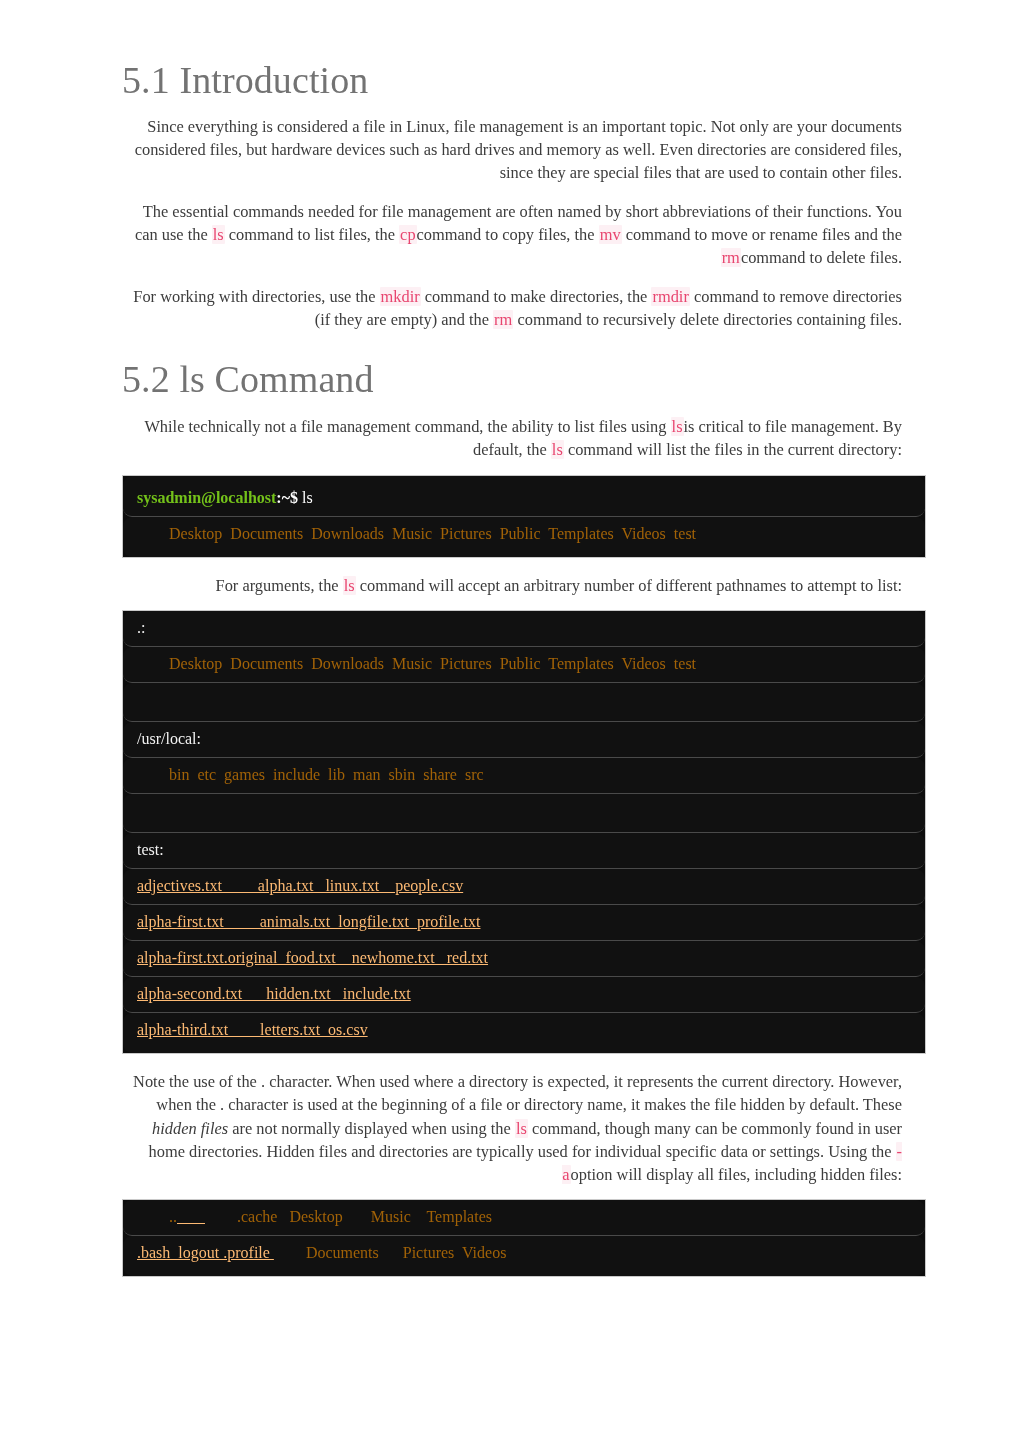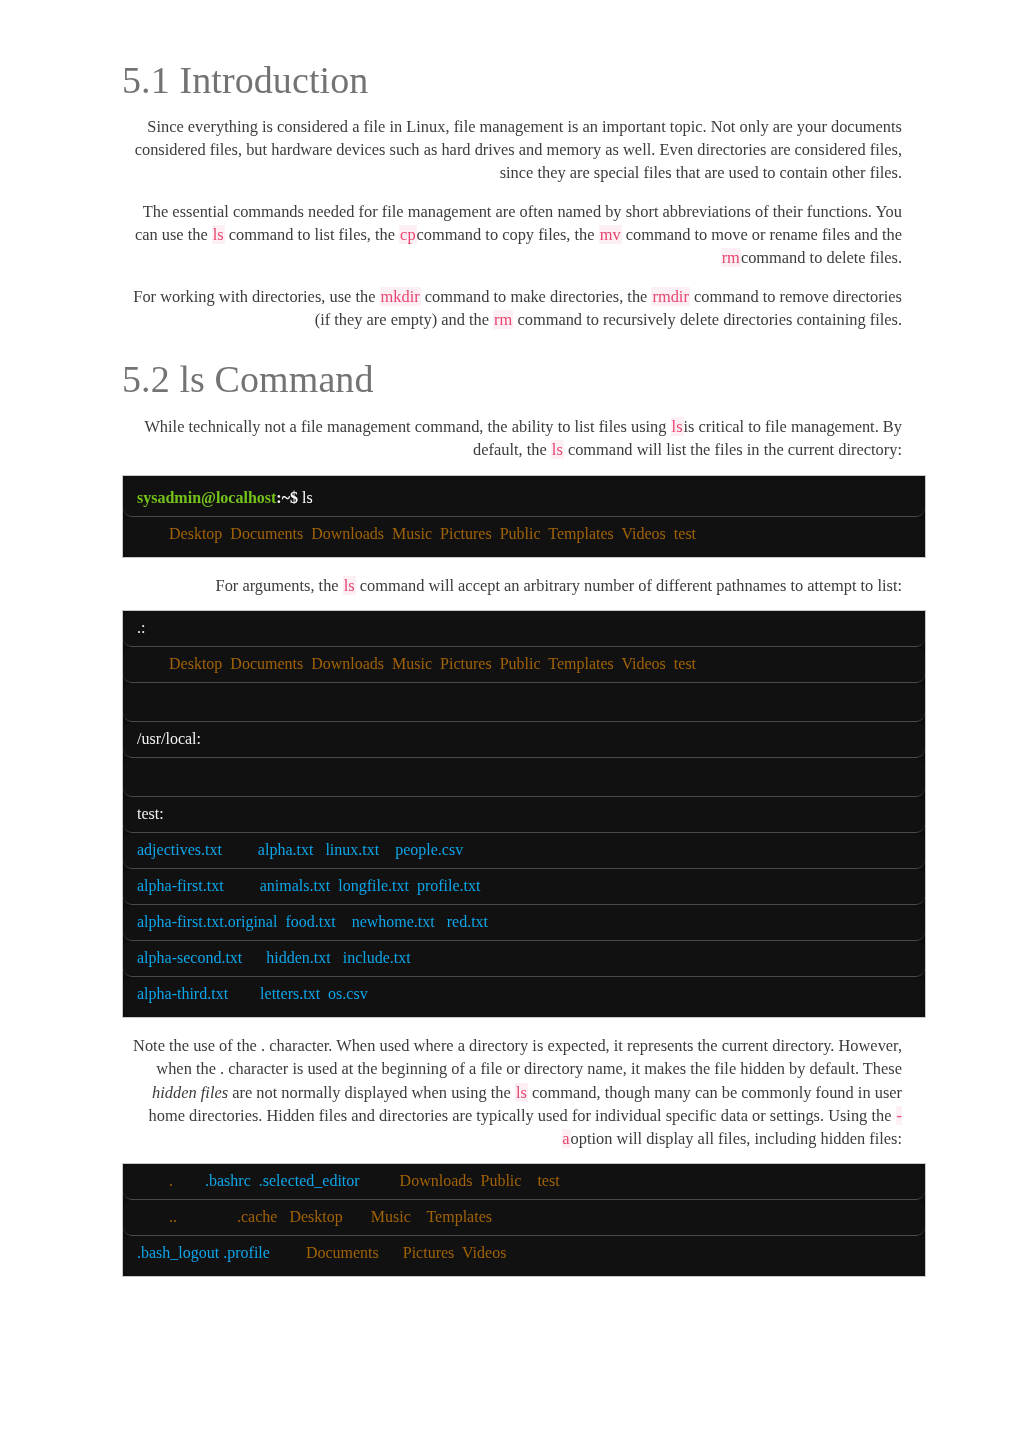--- a/index.html
+++ b/index.html
@@ -84,21 +84,21 @@
   .t-user {
     color: #74c21a;
     font-weight: bold;
   }
   .t-host-sep {
     color: #ffffff;
     font-weight: bold;
   }
   .t-cmd { color: #ffffff; font-weight: normal; }
   .t-dir { color: #a16207; margin-left: 32px; }
-  .t-file { color: #0ea5e9; }
+  .t-file { color: #fdba74; text-decoration: underline; }
   .t-plain { color: #f2f2f2; }
 </style>
 </head>
 <body>
 
 <div class="page">
 
   <h1 class="section-heading">5.1 Introduction</h1>
 
   <p class="para"><span>Since everything is considered a file in Linux, file management is an important topic. Not only are your documents considered files, but hardware devices such as hard drives and memory as well. Even directories are considered files, since they are special files that are used to contain other files.</span></p>
@@ -116,30 +116,30 @@
       <div class="term-row pad-bot"><span class="t-dir">Desktop  Documents  Downloads  Music  Pictures  Public  Templates  Videos  test</span></div>
     </div>
 
   <p class="para tight"><span>For arguments, the </span><code class="inline">ls</code><span> command will accept an arbitrary number of different pathnames to attempt to list:</span></p>
 
   <div class="terminal">
       <div class="term-row"><span class="t-plain">.:</span></div>
       <div class="term-row"><span class="t-dir">Desktop  Documents  Downloads  Music  Pictures  Public  Templates  Videos  test</span></div>
       <div class="term-row blank"><span class="t-plain"> </span></div>
       <div class="term-row"><span class="t-plain">/usr/local:</span></div>
+      <div class="term-row"><span class="t-dir">bin  etc  games  include  lib  man  sbin  share  src</span></div>
       <div class="term-row blank"><span class="t-plain"> </span></div>
       <div class="term-row"><span class="t-plain">test:</span></div>
       <div class="term-row"><span class="t-file">adjectives.txt         alpha.txt   linux.txt    people.csv</span></div>
       <div class="term-row"><span class="t-file">alpha-first.txt         animals.txt  longfile.txt  profile.txt</span></div>
       <div class="term-row"><span class="t-file">alpha-first.txt.original  food.txt    newhome.txt   red.txt</span></div>
       <div class="term-row"><span class="t-file">alpha-second.txt      hidden.txt   include.txt</span></div>
       <div class="term-row pad-bot"><span class="t-file">alpha-third.txt        letters.txt  os.csv</span></div>
     </div>
 
   <p class="para tight"><span>Note the use of the . character. When used where a directory is expected, it represents the current directory. However, when the . character is used at the beginning of a file or directory name, it makes the file hidden by default. These </span><em class="ital">hidden files</em><span> are not normally displayed when using the </span><code class="inline">ls</code><span> command, though many can be commonly found in user home directories. Hidden files and directories are typically used for individual specific data or settings. Using the </span><code class="inline">-a</code><span>option will display all files, including hidden files:</span></p>
 
   <div class="terminal">
-      <div class="term-row"><span class="t-dir">.</span><span class="t-file">        .bashrc  .selected_editor  </span><span class="t-dir">Downloads  Public    test</span></div>
       <div class="term-row"><span class="t-dir">..</span><span class="t-file">       </span><span class="t-dir">.cache   Desktop       Music    Templates</span></div>
       <div class="term-row pad-bot"><span class="t-file">.bash_logout .profile </span><span class="t-dir">Documents      Pictures  Videos</span></div>
     </div>
 
 </div>
 
 </body></html>

